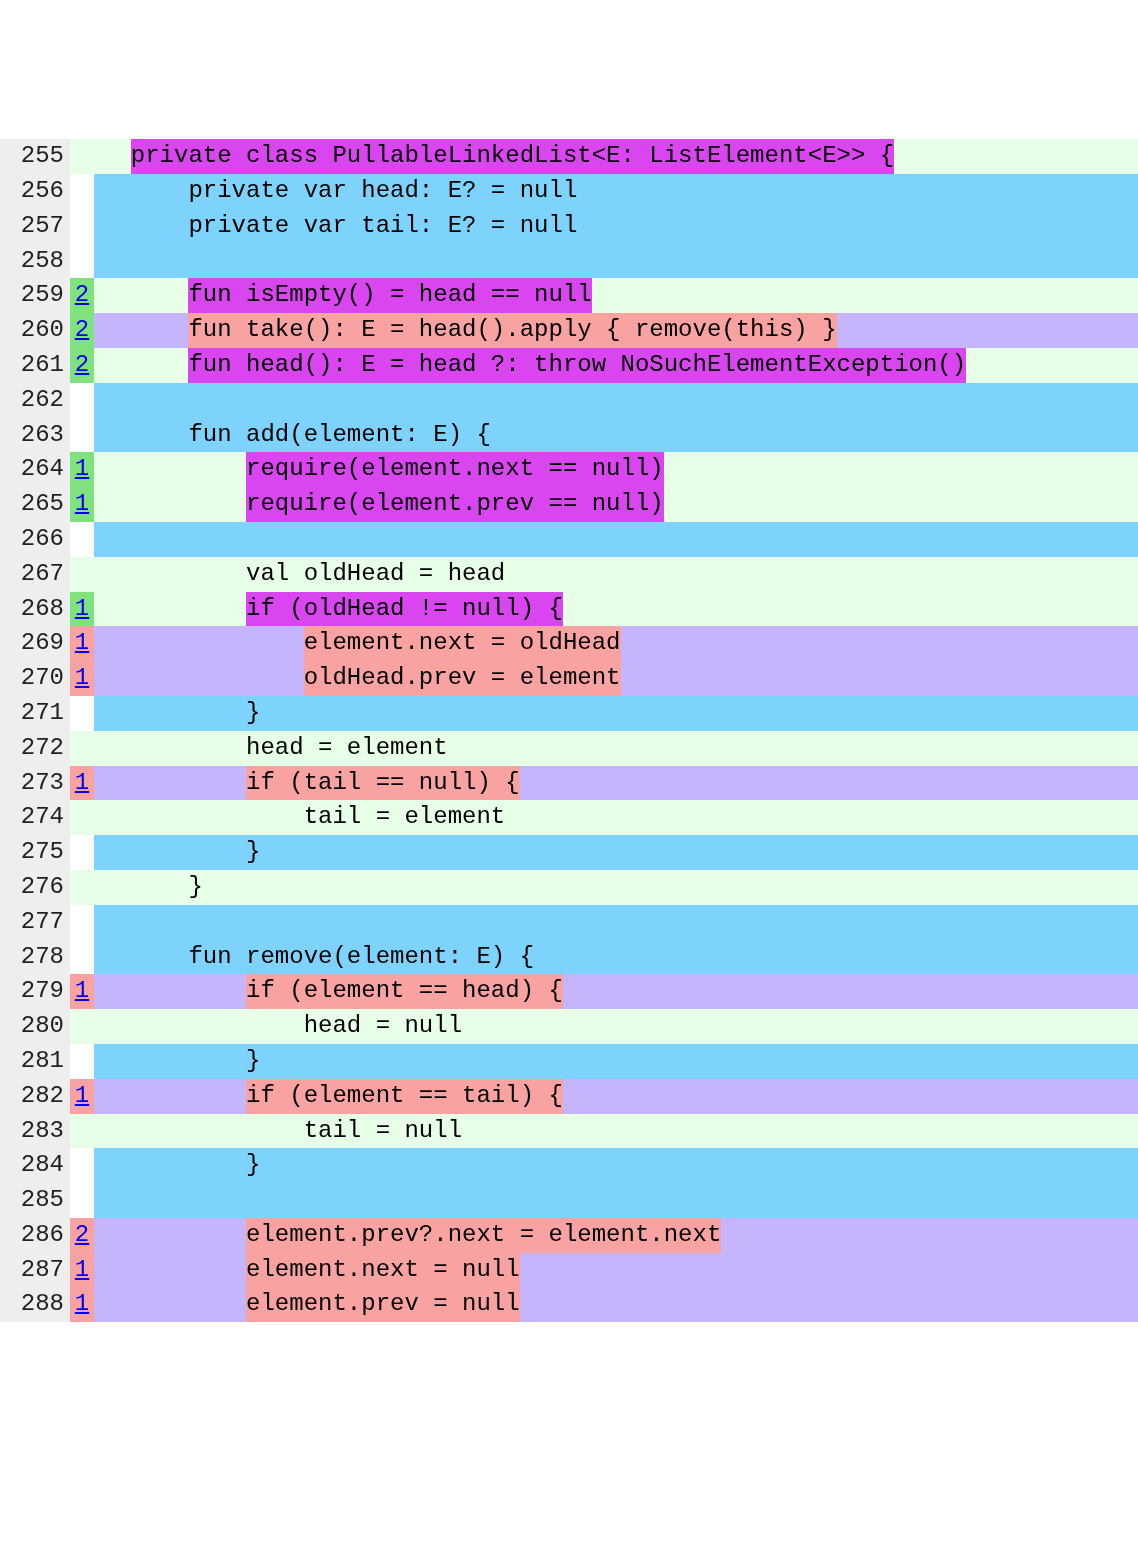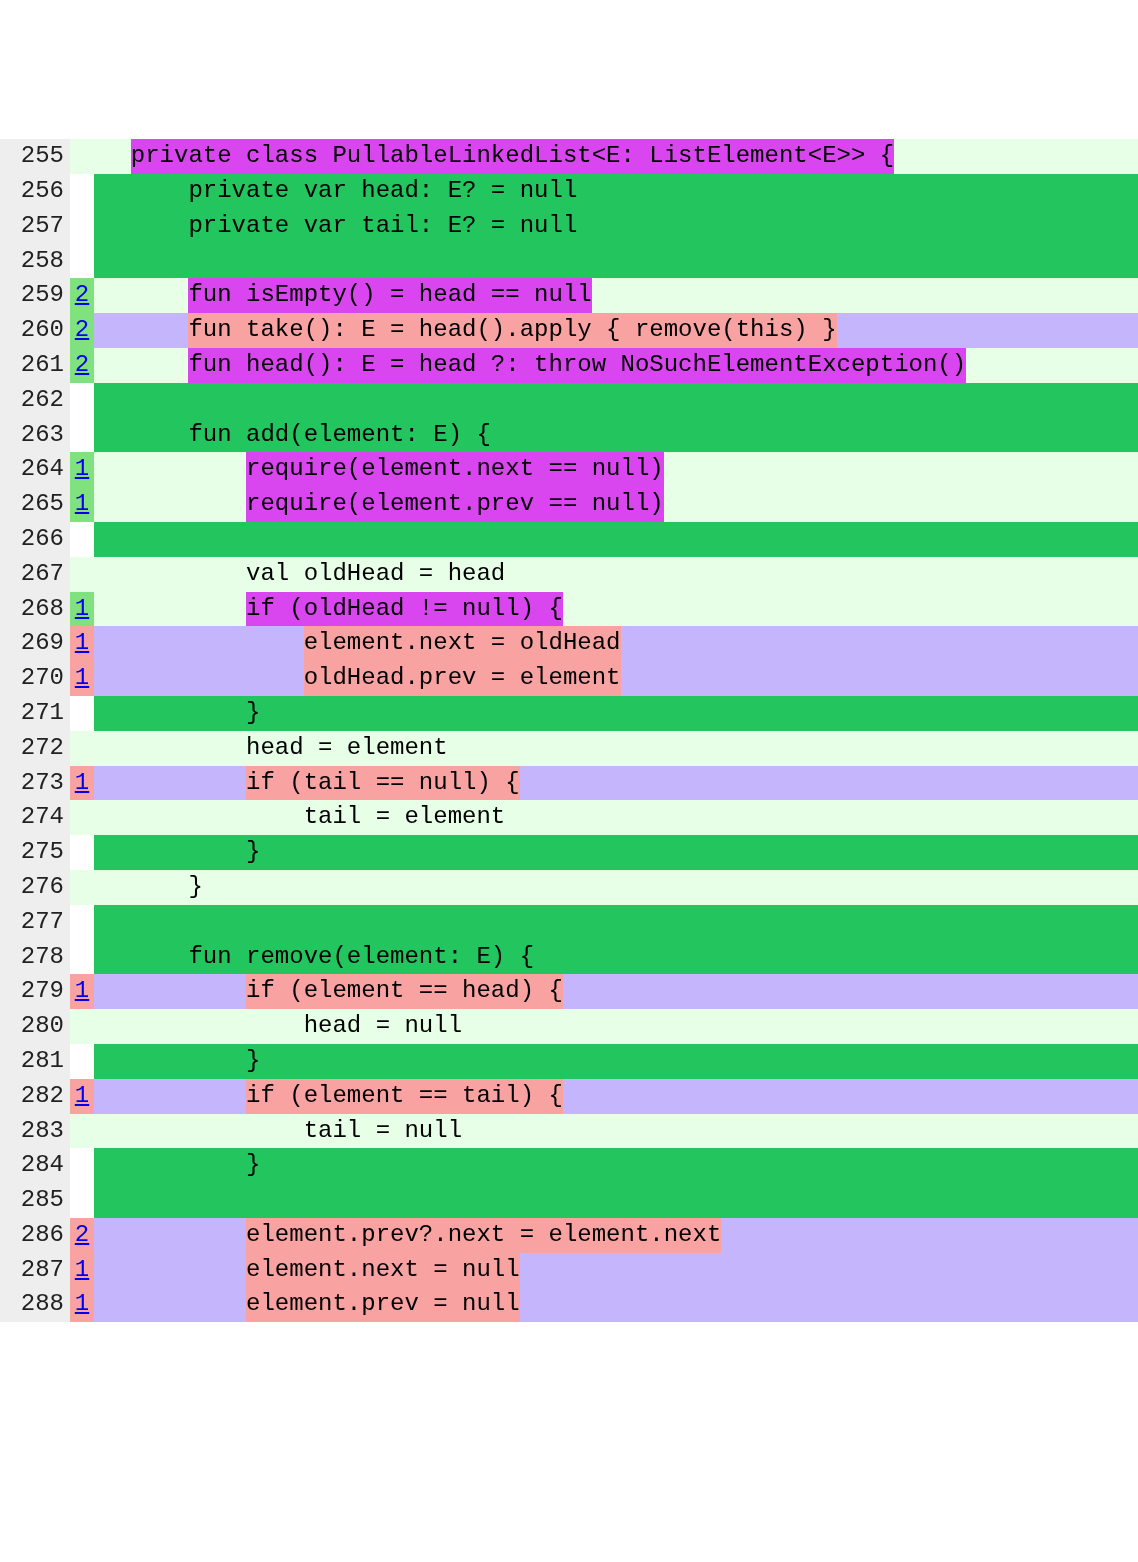--- a/index.html
+++ b/index.html
@@ -41,21 +41,21 @@
   }
   .code {
     flex: 1;
     padding-left: 8px;
     color: #000;
   }
   .row-light-green .code { background: #e6ffe6; }
   .row-light-green .annot { background: #e6ffe6; }
   .row-light-red .code { background: #c4b5fd; }
   .row-light-red .annot { background: #ffe1e1; }
-  .row-white .code { background: #22c55e; }
+  .row-white .code { background: #7dd3fc; }
   .row-white .annot { background: #fff; }
 
   .annot-green { background: #80e27e !important; }
   .annot-red { background: #f9a2a2 !important; }
 
   .hl-green { background: #d946ef; display:inline-block; }
   .hl-red   { background: #f9a2a2; display:inline-block; }
 
 </style>
 </head>

